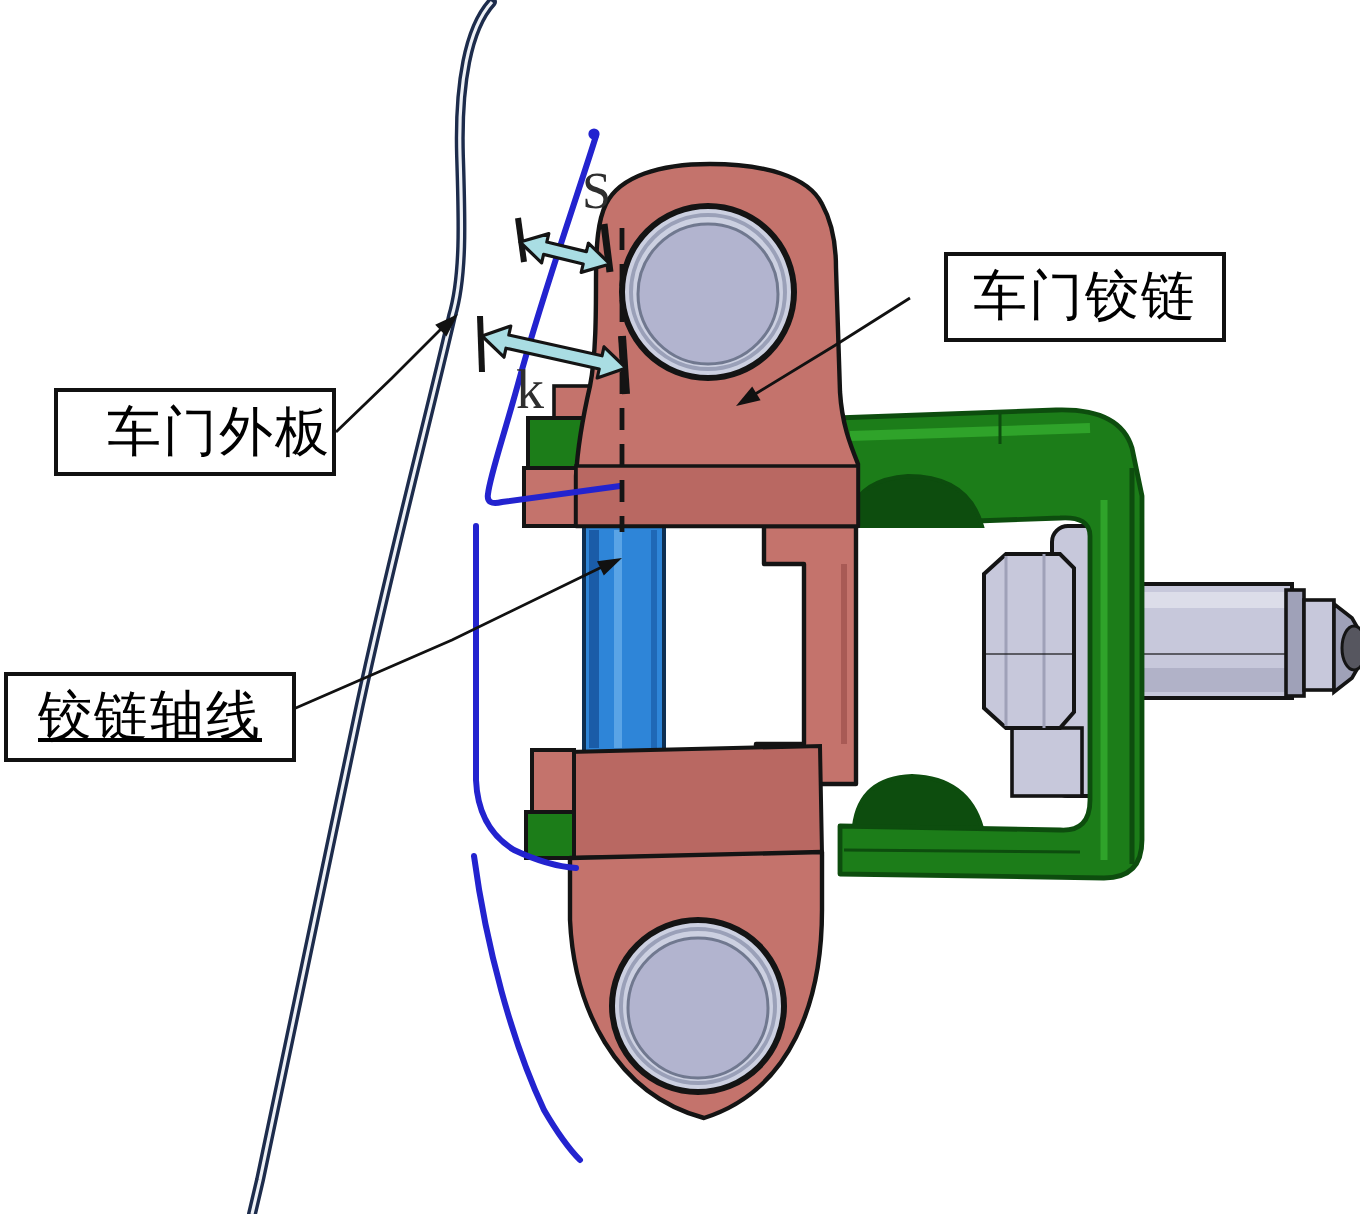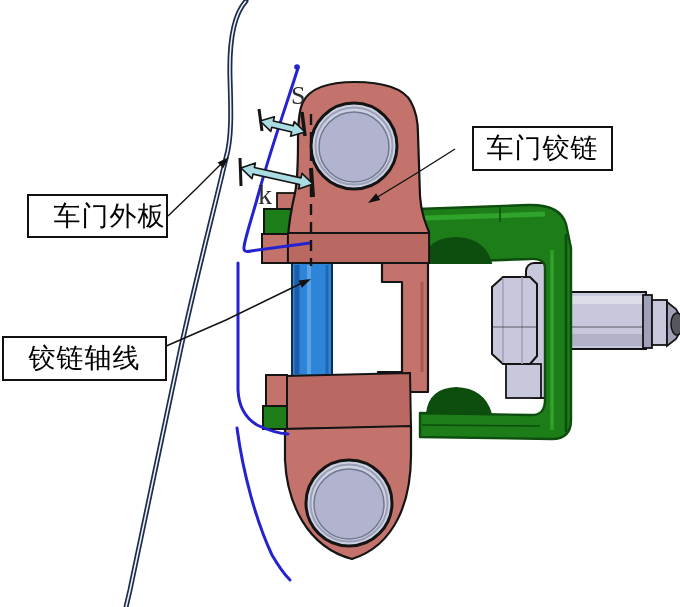--- a/index.html
+++ b/index.html
@@ -9,21 +9,21 @@
   }
   .stage{position:absolute;left:0;top:0;width:680px;height:607px;}
   .callout{
     position:absolute;display:flex;align-items:center;justify-content:center;
     background:#ffffff;border:2px solid #111111;color:#000000;
     font-size:27px;line-height:1;letter-spacing:1px;white-space:nowrap;
     box-sizing:border-box;z-index:5;
   }
   #co-panel{left:27px;top:194px;width:141px;height:44px;padding-left:24px;}
   #co-hinge{left:456px;top:126px;width:141px;height:45px;margin-left:16px;}
-  #co-axis{left:2px;top:336px;width:165px;height:45px;}
+  #co-axis{left:2px;top:336px;width:146px;height:45px;text-decoration:underline;}
   .dim-letter{font-family:"Liberation Serif",serif;fill:#2e2e2e;}
 </style>
 </head>
 <body>
 
 <svg class="stage" viewBox="0 0 680 607" xmlns="http://www.w3.org/2000/svg">
 
   <g>
     <rect x="526" y="263" width="27" height="135" rx="8" style="fill:var(--bolt_gray);stroke:var(--outline_black);stroke-width:2"></rect>
     <rect x="506" y="364" width="35" height="34" style="fill:var(--bolt_gray);stroke:var(--outline_black);stroke-width:1.8"></rect>

